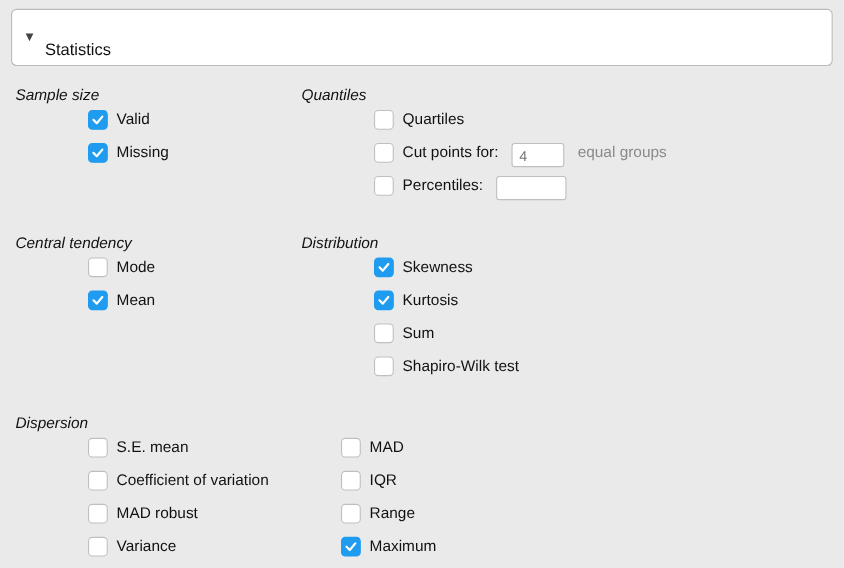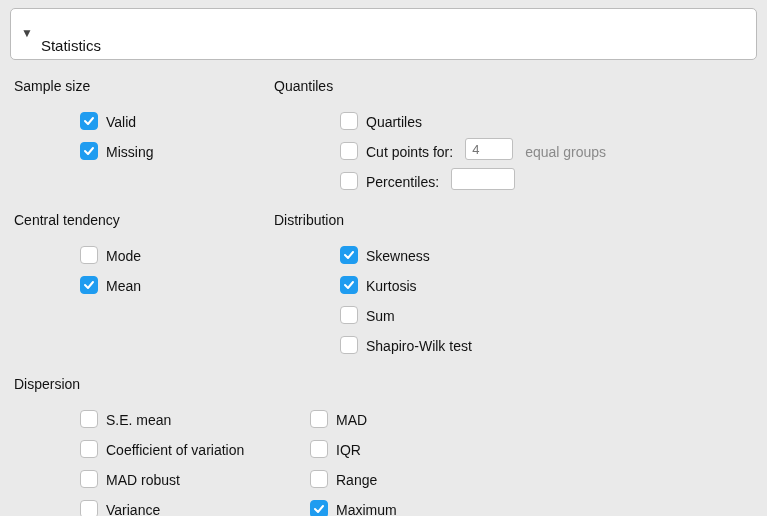--- a/index.html
+++ b/index.html
@@ -32,25 +32,26 @@
   .content { padding: 14px 4px 0 4px; }
 
   .row { display: flex; }
   .col { }
   .col-left { width: 260px; }
   .col-right { width: 470px; }
   .heading {
     font-size: 14px;
     color: #111;
     margin: 4px 0 6px 0;
+    font-style: italic;
   }
   .items { padding-left: 18px; }
   .item {
     display: flex;
-    align-items: flex-end;
+    align-items: flex-start;
     gap: 8px;
     height: 30px;
     padding-left: 48px;
   }
   .cb {
     width: 18px; height: 18px;
     border: 1px solid #bfbfbf;
     border-radius: 4px;
     background: #fff;
     display: inline-flex;

